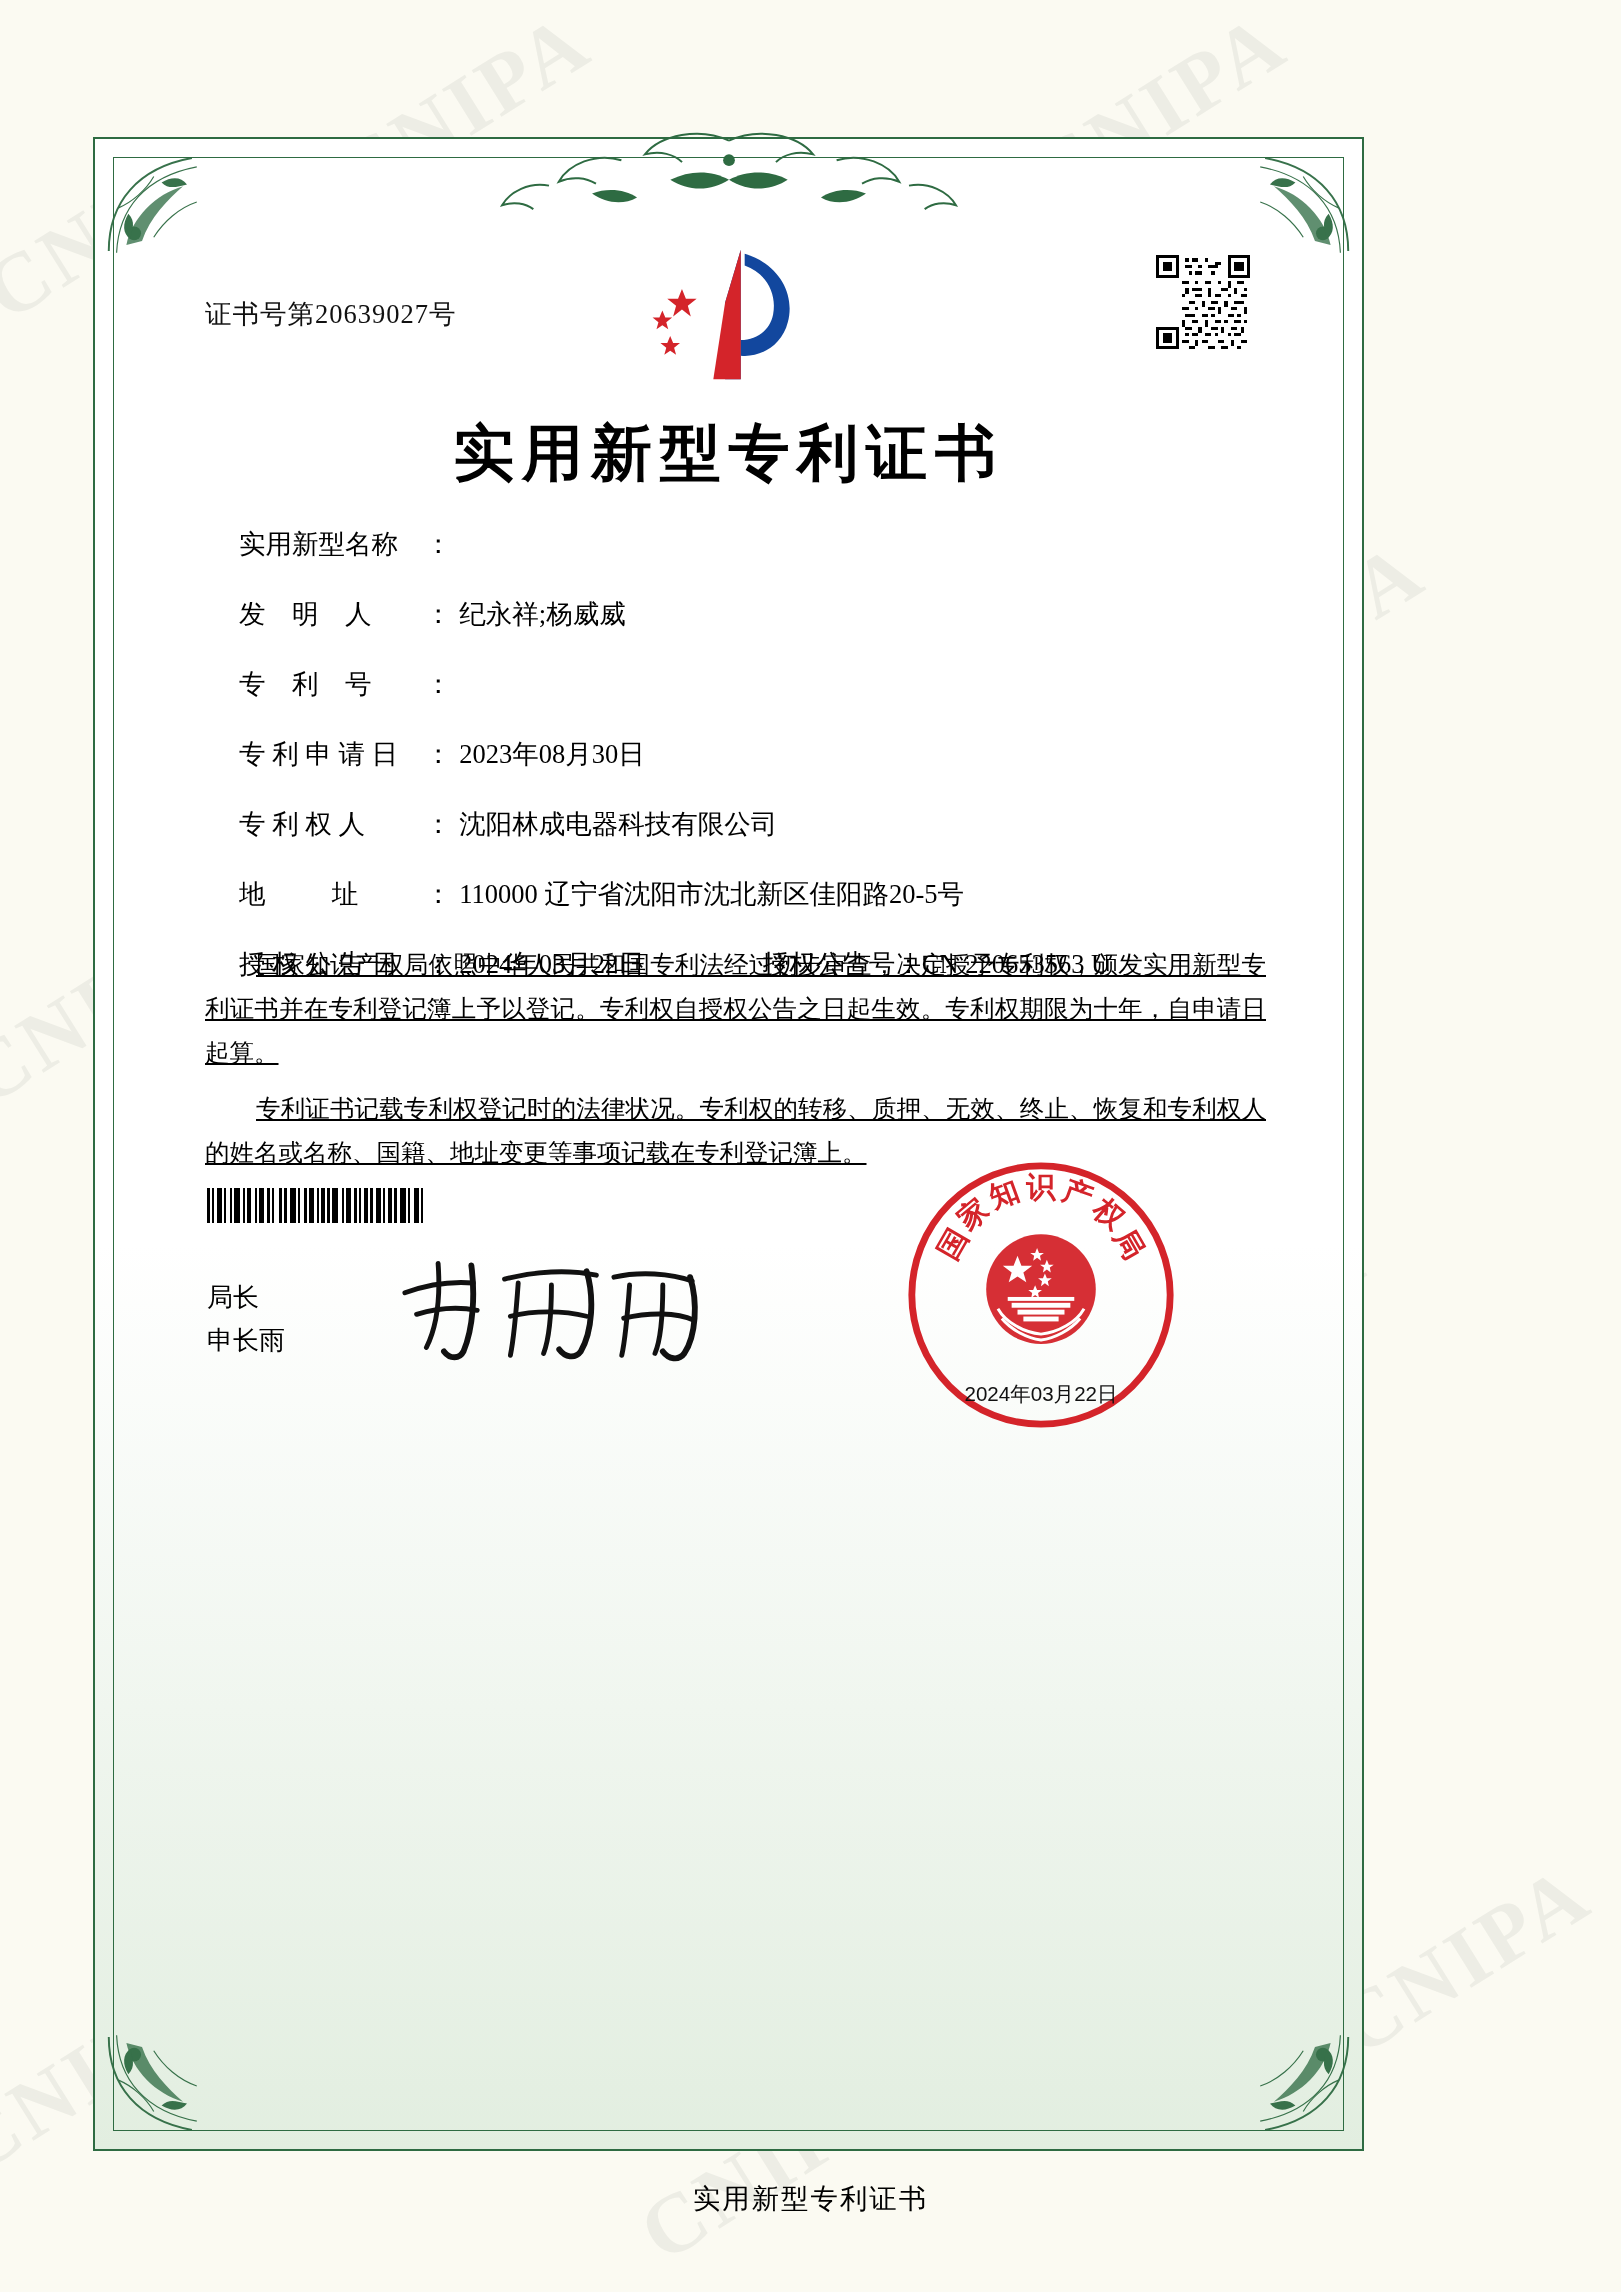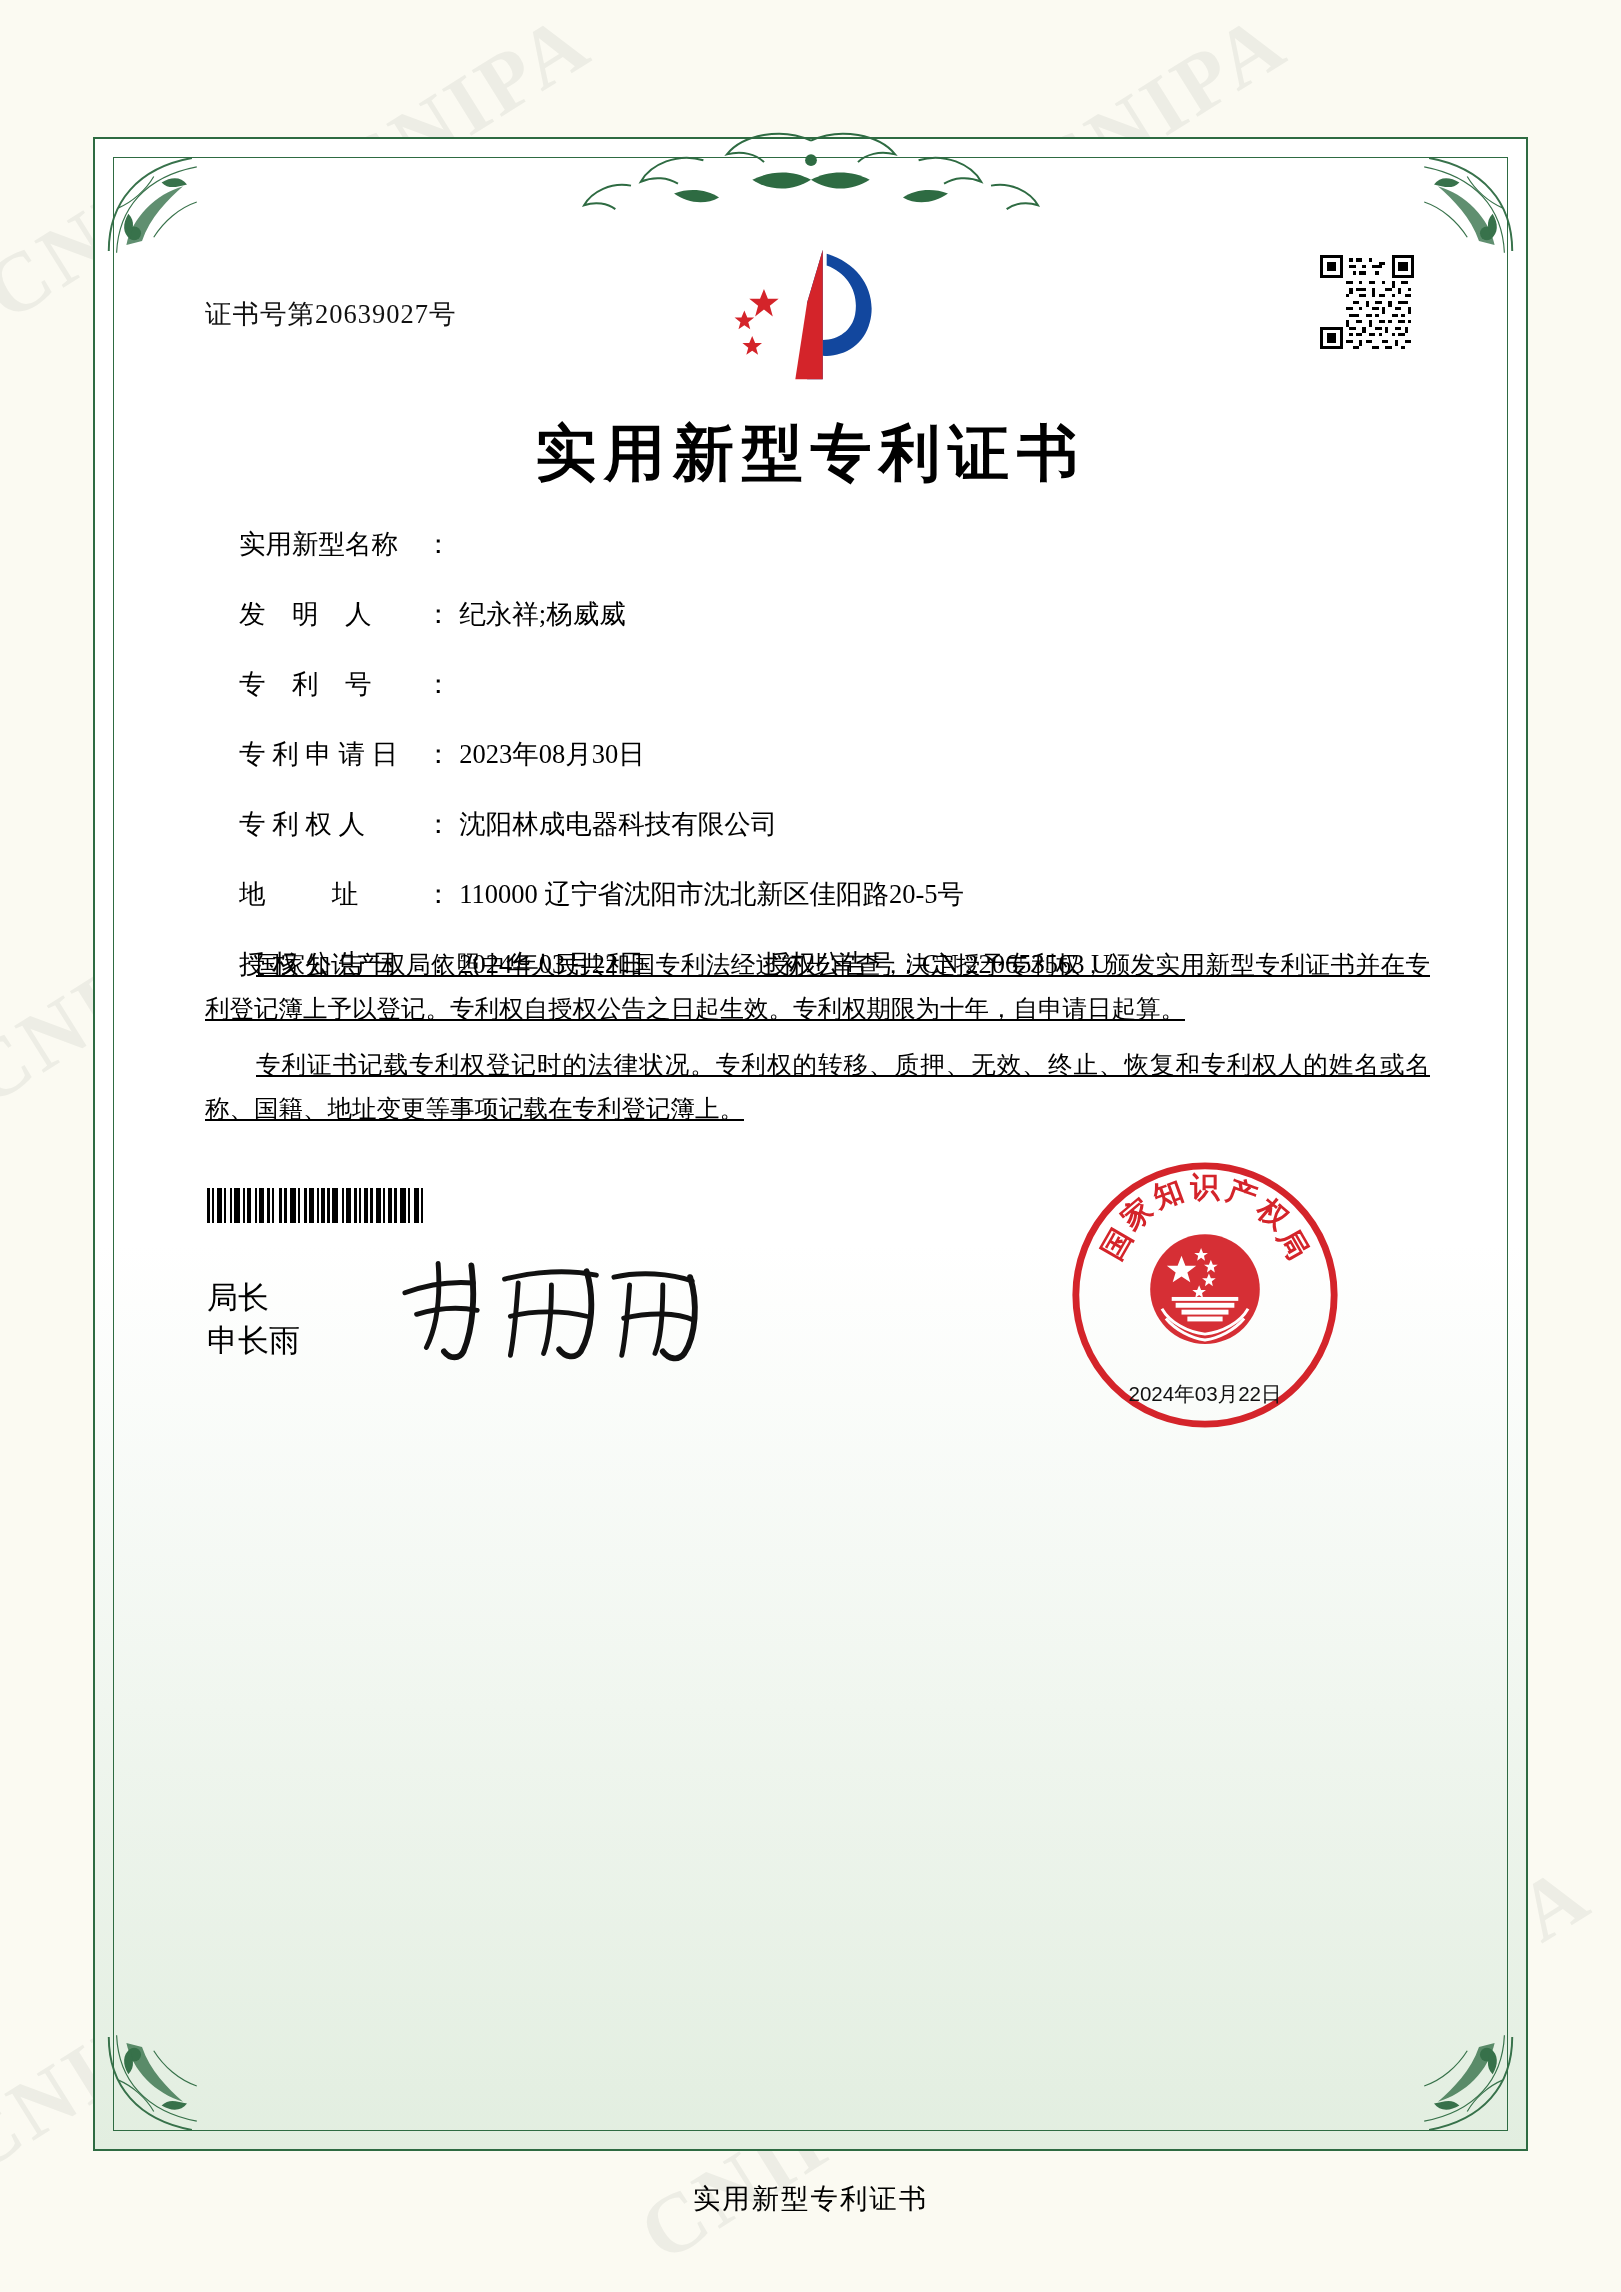--- a/index.html
+++ b/index.html
@@ -38,21 +38,21 @@
     position: absolute;
     left: 0; top: 0;
     width: 1621px;
     height: 2293px;
     z-index: 2;
   }
   .outer-frame {
     position: absolute;
     left: 93px;
     top: 137px;
-    width: 1435px;
+    width: 1271px;
     height: 2014px;
     border: 2.9px solid #2e6b42;
     background: linear-gradient(180deg, #ffffff 0%, #ffffff 55%, #f0f6ef 78%, #e2eee0 100%);
     box-sizing: border-box;
   }
   .inner-frame {
     position: absolute;
     left: 17.6px;
     top: 17.6px;
     right: 17.6px;
@@ -201,21 +201,21 @@
     display: block;
     background: #000;
     height: 100%;
   }
 
   
   .sign-block {
     position: absolute;
     left: 55px;
     top: 1088px;
-    font-size: 31px;
+    font-size: 26px;
     line-height: 43px;
     color: #000;
   }
   .signature {
     position: absolute;
     left: 235px;
     top: 1054px;
     width: 323px;
     height: 127px;
     color: #111;

